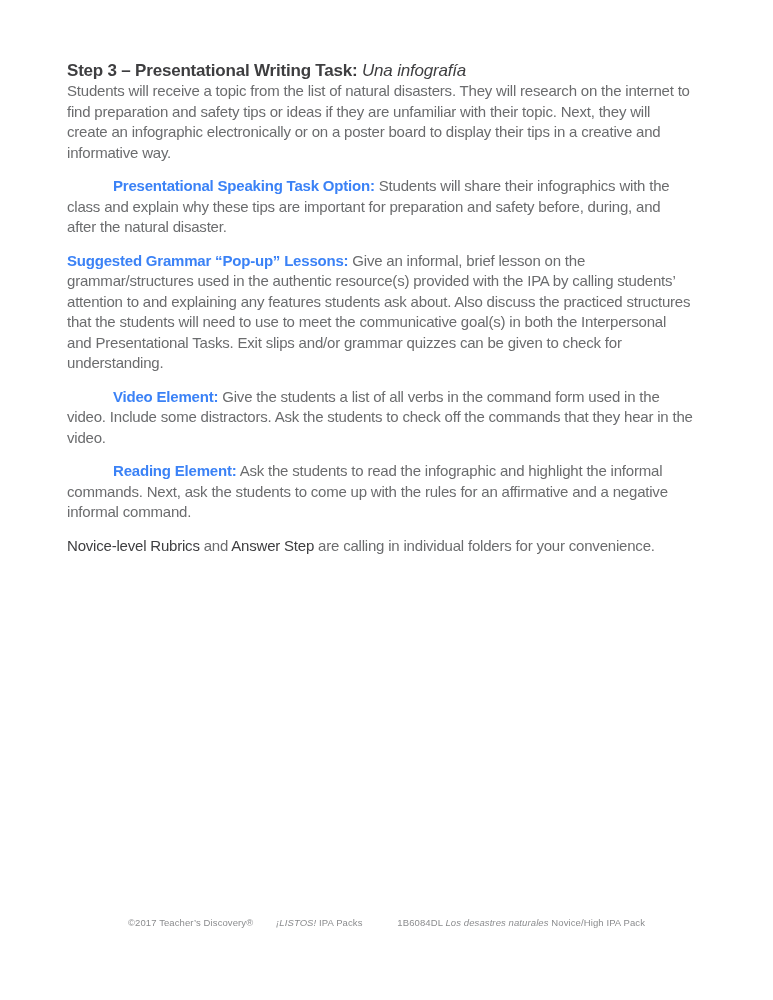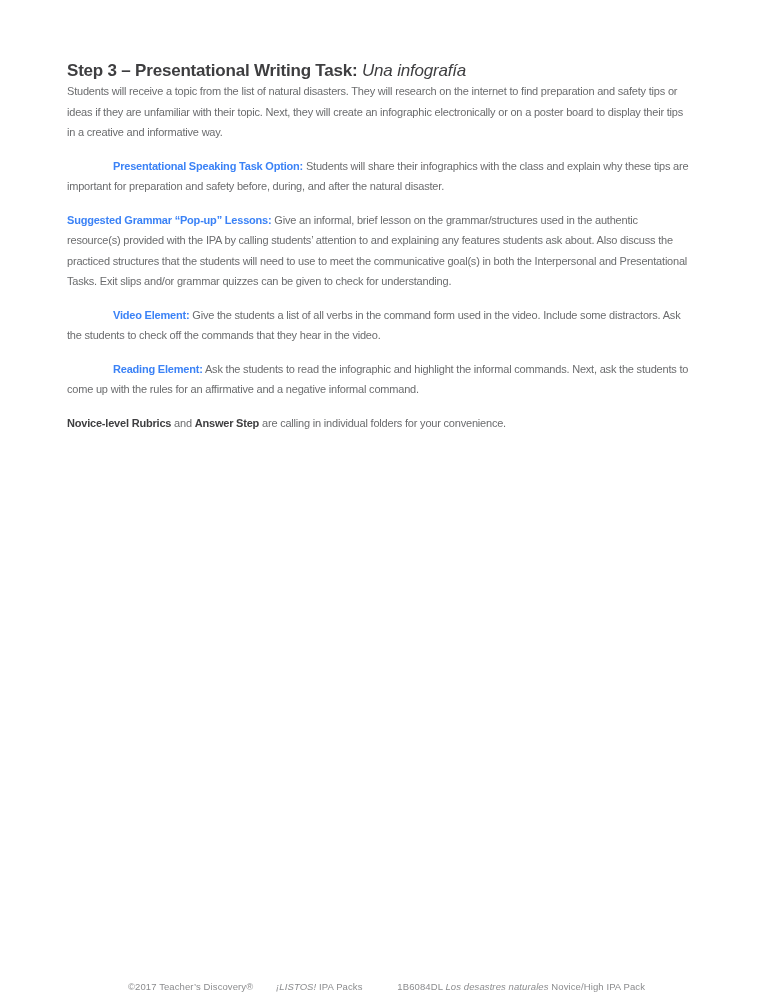--- a/index.html
+++ b/index.html
@@ -25,37 +25,37 @@
   h1.title {
     font-size: 17px;
     line-height: 21px;
     color: #3e3e40;
     letter-spacing: -0.2px;
     font-weight: normal;
   }
   h1.title .title-bold { font-weight: bold; }
   h1.title .title-italic { font-style: italic; font-weight: normal; }
   p.para {
-    font-size: 11px;
+    font-size: 15px;
     line-height: 20.5px;
     letter-spacing: -0.2px;
     color: #6b6c6e;
     margin: 0 14px 13px 0;
   }
   p.para .lead {
     font-weight: bold;
     color: #3b82f6;
   }
   p.indented { text-indent: 46px; }
   p.space-above { margin-top: 13px; }
   p.small-space-above { margin-top: 4px; }
-  p.closing .bold-inline { font-weight: bold; color: #3e3e40; }
+  p.closing .bold-inline { font-weight: normal; color: #3e3e40; }
   .footer {
     position: absolute;
-    top: 981px;
+    top: 917px;
     left: 0;
     width: 773px;
     text-align: center;
     font-size: 9.5px;
     letter-spacing: 0.1px;
     color: #8b8c8e;
     white-space: nowrap;
   }
   .footer .seg { display: inline-block; }
   .footer .seg + .seg { margin-left: 20px; }

